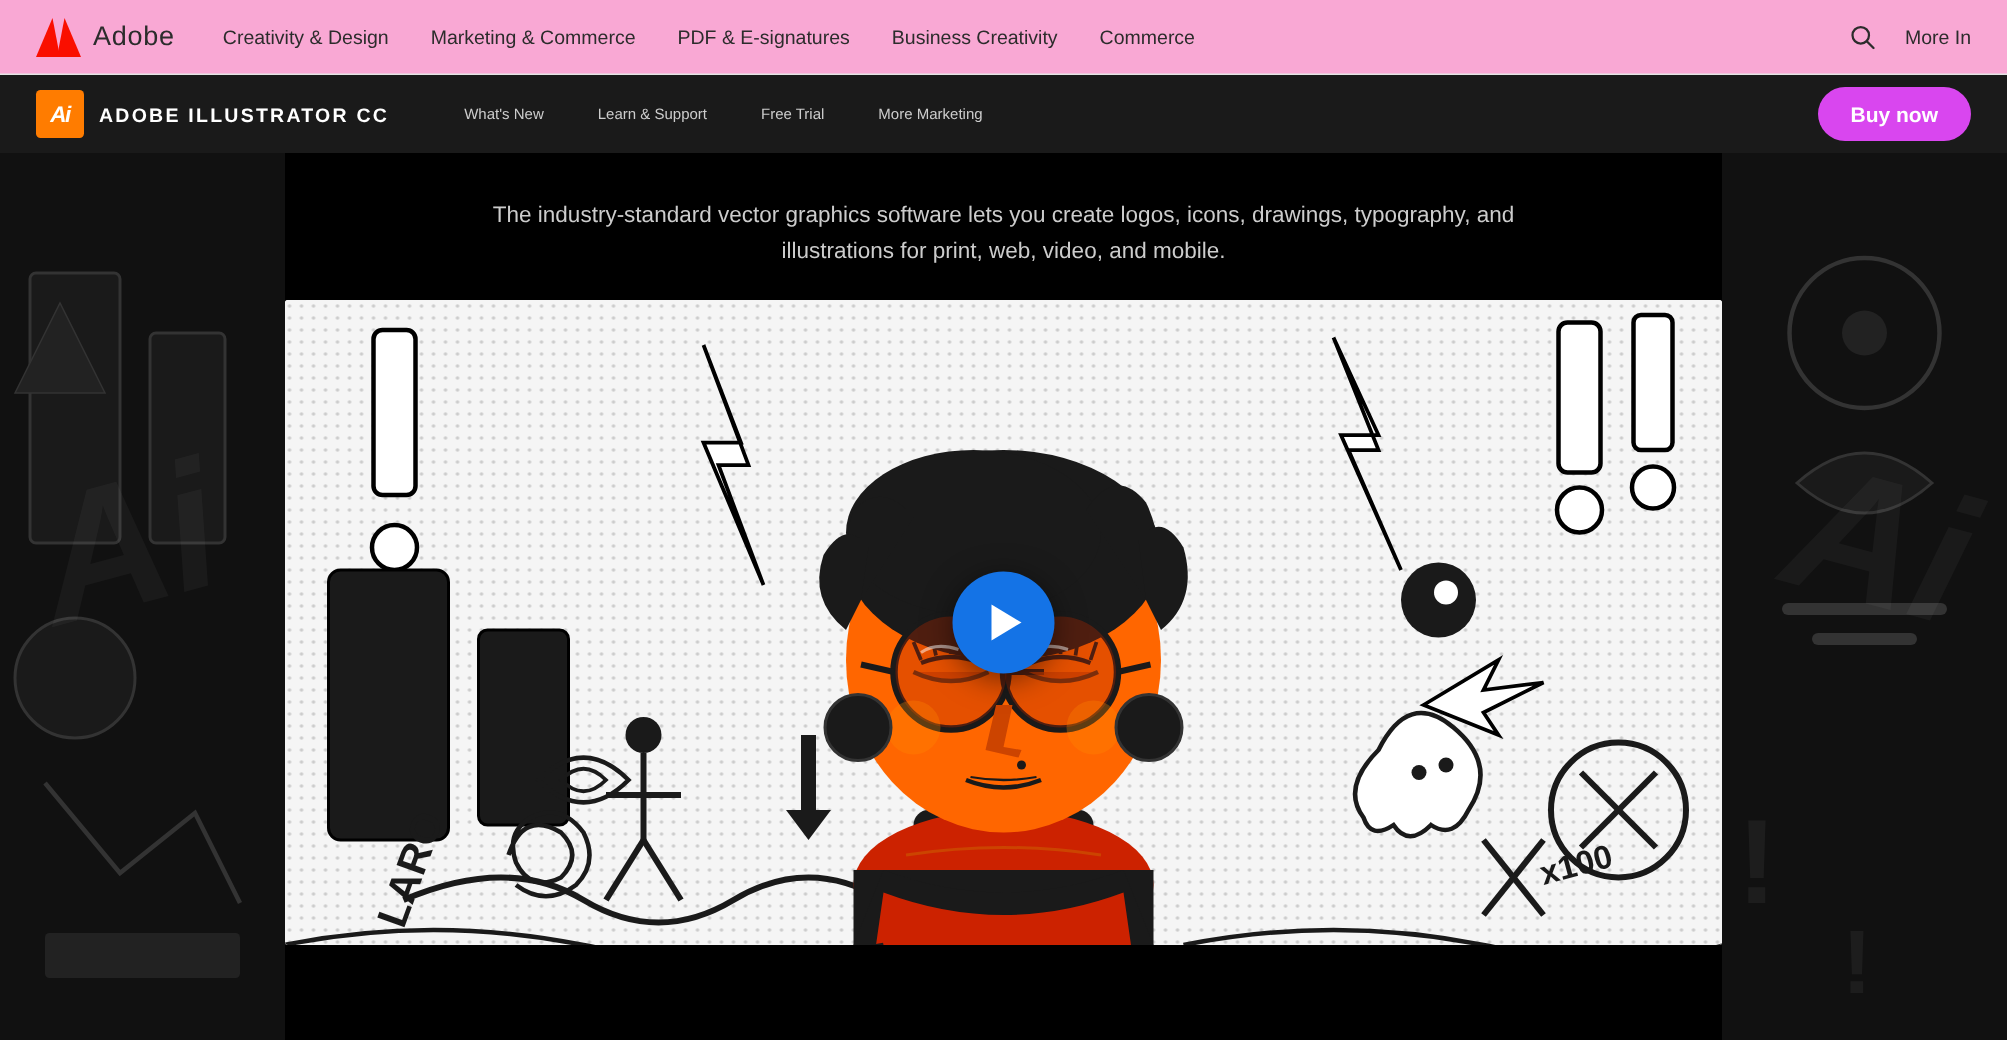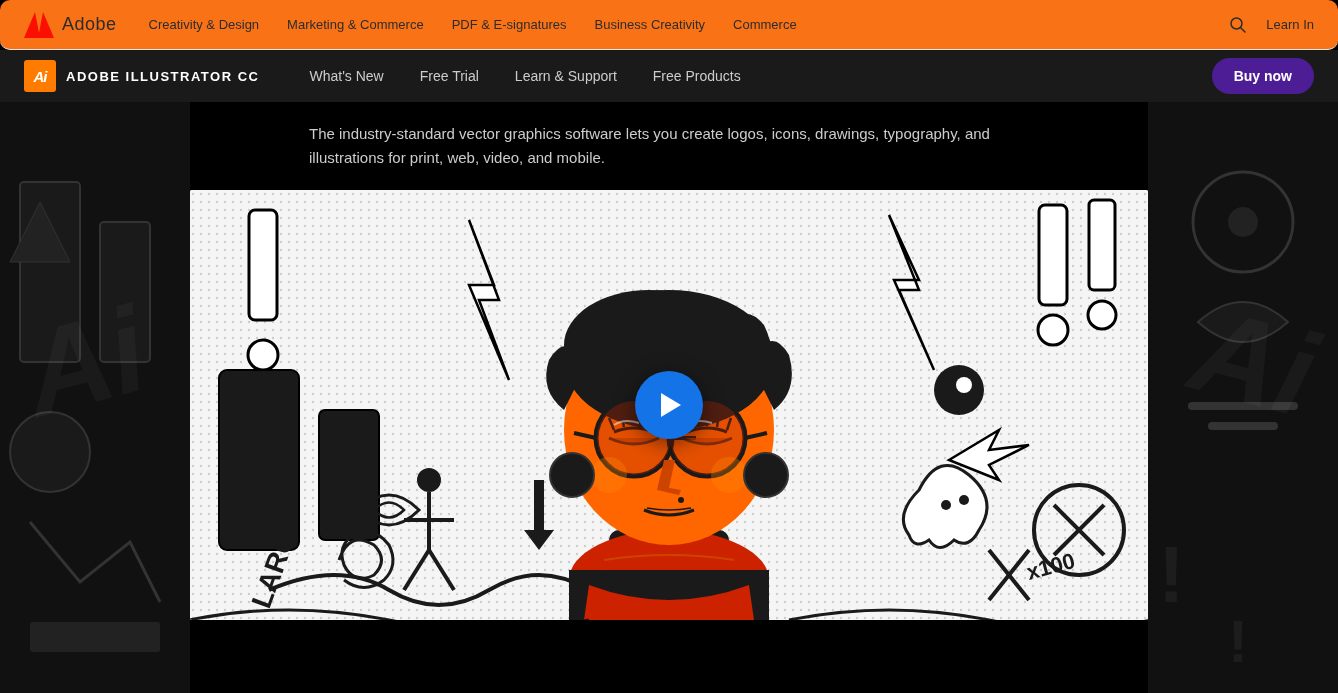--- a/index.html
+++ b/index.html
@@ -1,26 +1,25 @@
 <!DOCTYPE html>
 <html><head>
   <meta charset="utf-8">
   <style>
     * { margin: 0; padding: 0; box-sizing: border-box; }
     body { font-family: 'Adobe Clean', Arial, sans-serif; background: #000; overflow-x: hidden; }
 
     
     .top-nav {
-      background: #f97316;
+      background: #f9a8d4;
       height: 50px;
       display: flex;
       align-items: center;
       padding: 0 24px;
       border-bottom: 1px solid #e5e5e5;
-      border-radius: 10px;
     }
     .top-nav-logo {
       display: flex;
       align-items: center;
       gap: 8px;
       margin-right: 32px;
     }
     .adobe-logo-svg { width: 30px; height: 30px; }
     .adobe-wordmark {
       font-size: 18px;
@@ -98,33 +97,33 @@
       letter-spacing: 1.5px;
       text-transform: uppercase;
     }
     .product-nav-links {
       display: flex;
       align-items: center;
       gap: 0;
       flex: 1;
     }
     .product-nav-link {
-      font-size: 14px;
+      font-size: 10px;
       color: #ccc;
       text-decoration: none;
       padding: 0 18px;
       height: 52px;
       display: flex;
       align-items: center;
       cursor: pointer;
       white-space: nowrap;
     }
     .product-nav-right { margin-left: auto; }
     .buy-now-btn {
-      background: #4c1d95;
+      background: #d946ef;
       color: #fff;
       border: none;
       border-radius: 20px;
       padding: 10px 22px;
       font-size: 14px;
       font-weight: 600;
       cursor: pointer;
       white-space: nowrap;
     }
 
@@ -196,22 +195,23 @@
       z-index: 2;
       width: 100%;
       display: flex;
       flex-direction: column;
       align-items: center;
     }
 
     .hero-tagline {
       color: #ccc;
       font-size: 15px;
+      text-align: center;
       max-width: 760px;
-      padding: 20px 20px 20px;
+      padding: 30px 20px 20px;
       line-height: 1.6;
     }
 
     
     .video-container {
       position: relative;
       width: 960px;
       max-width: calc(100% - 380px);
       margin: 0 auto;
       z-index: 2;
@@ -301,34 +301,34 @@
     <a class="top-nav-link">Business Creativity</a>
     <a class="top-nav-link">Commerce</a>
   </div>
   <div class="top-nav-right">
     <button class="search-icon-btn" aria-label="Search">
       <svg width="16" height="16" viewBox="0 0 16 16" fill="none" xmlns="http://www.w3.org/2000/svg">
         <circle cx="6.5" cy="6.5" r="5.5" stroke="#2c2c2c" stroke-width="1.5"></circle>
         <line x1="10.5" y1="10.5" x2="15" y2="15" stroke="#2c2c2c" stroke-width="1.5" stroke-linecap="round"></line>
       </svg>
     </button>
-    <a class="sign-in-link">Learn In</a>
+    <a class="sign-in-link">More In</a>
   </div>
 </nav>
 
 <nav class="product-nav">
   <div class="product-brand">
     <div class="ai-icon">Ai</div>
     <span class="product-name">ADOBE ILLUSTRATOR CC</span>
   </div>
   <div class="product-nav-links">
     <a class="product-nav-link">What's New</a>
+    <a class="product-nav-link">Learn &amp; Support</a>
     <a class="product-nav-link">Free Trial</a>
-    <a class="product-nav-link">Learn &amp; Support</a>
-    <a class="product-nav-link">Free Products</a>
+    <a class="product-nav-link">More Marketing</a>
   </div>
   <div class="product-nav-right">
     <button class="buy-now-btn">Buy now</button>
   </div>
 </nav>
 
 <section class="hero">
 
   <div class="hero-bg-text">
     <span>Illustrator</span>

